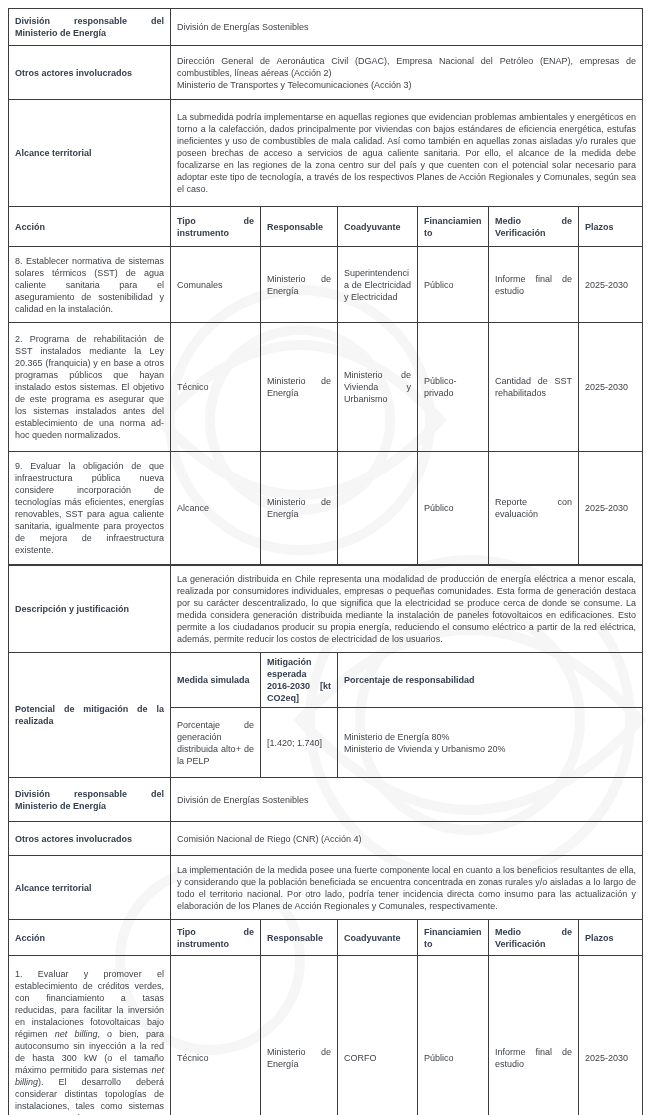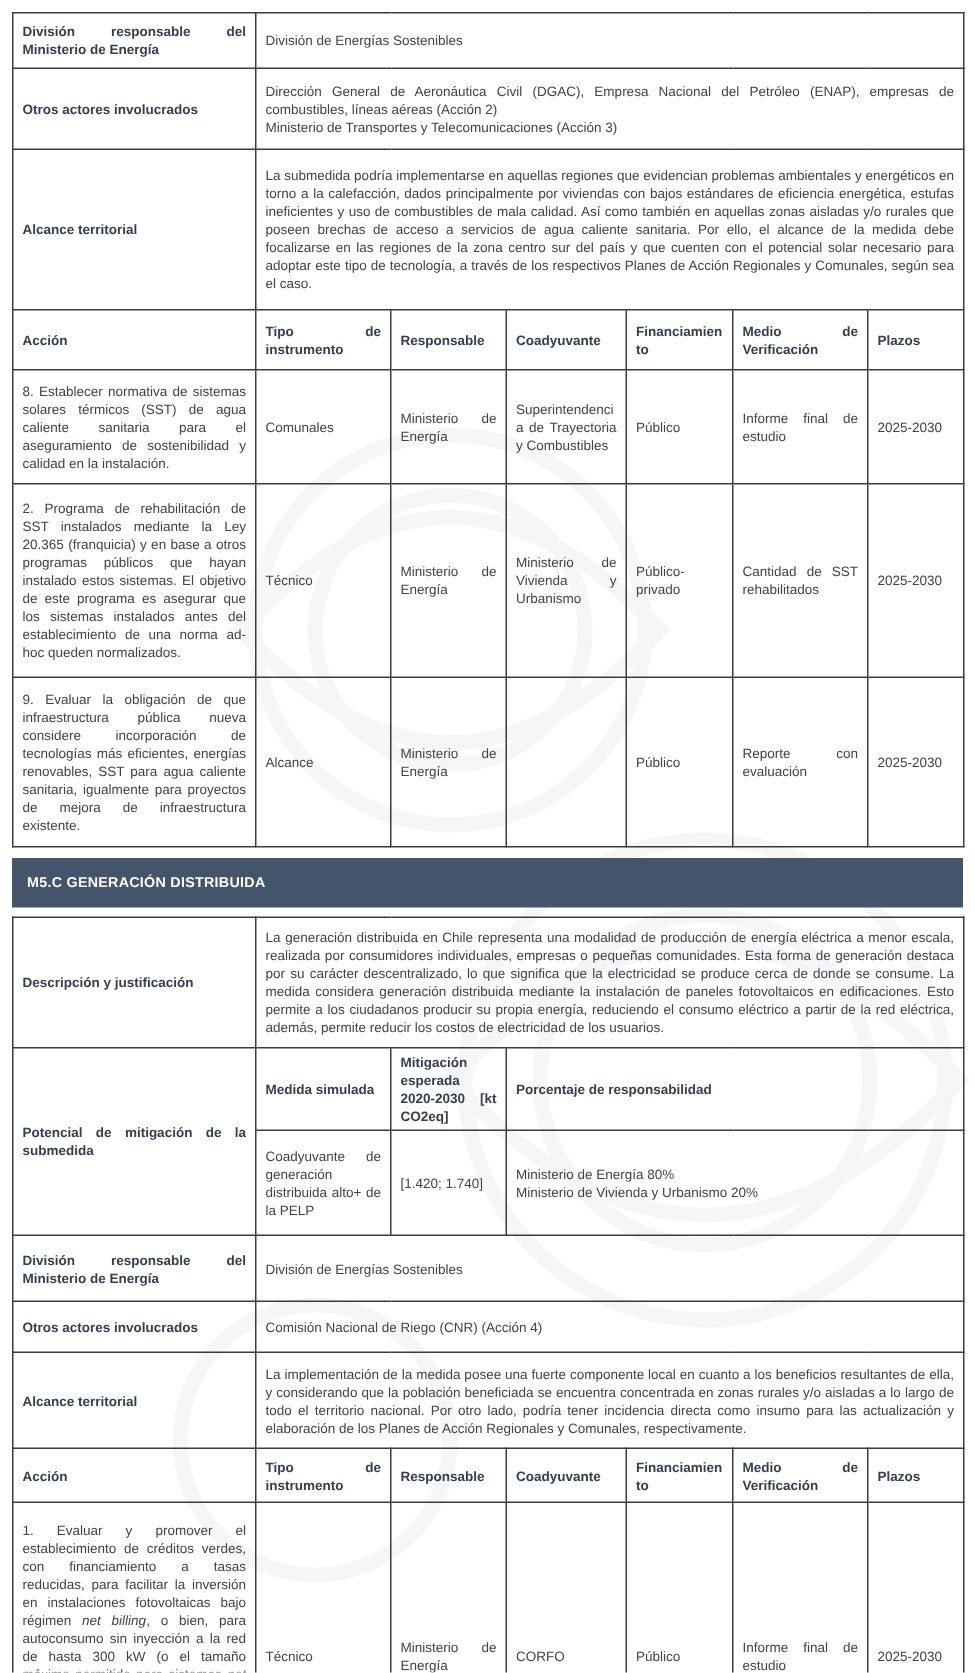--- a/index.html
+++ b/index.html
@@ -115,21 +115,21 @@
         <td class="hdr">Responsable</td>
         <td class="hdr">Coadyuvante</td>
         <td class="hdr">Financiamiento</td>
         <td class="hdr">Medio de Verificación</td>
         <td class="hdr">Plazos</td>
       </tr>
       <tr>
         <td style="height:69px">8. Establecer normativa de sistemas solares térmicos (SST) de agua caliente sanitaria para el aseguramiento de sostenibilidad y calidad en la instalación.</td>
         <td class="plain">Comunales</td>
         <td>Ministerio de Energía</td>
-        <td class="plain">Superintendencia de Trayectoria y Combustibles</td>
+        <td class="plain">Superintendencia de Electricidad y Electricidad</td>
         <td class="plain">Público</td>
         <td>Informe final de estudio</td>
         <td class="plain">2025-2030</td>
       </tr>
       <tr>
         <td style="height:122px">2. Programa de rehabilitación de SST instalados mediante la Ley 20.365 (franquicia) y en base a otros programas públicos que hayan instalado estos sistemas. El objetivo de este programa es asegurar que los sistemas instalados antes del establecimiento de una norma ad-hoc queden normalizados.</td>
         <td class="plain">Técnico</td>
         <td class="plain">Ministerio de Energía</td>
         <td>Ministerio de Vivienda y Urbanismo</td>
         <td class="plain">Público-privado</td>
@@ -141,45 +141,44 @@
         <td class="plain">Alcance</td>
         <td>Ministerio de Energía</td>
         <td class="plain"></td>
         <td class="plain">Público</td>
         <td>Reporte con evaluación</td>
         <td class="plain">2025-2030</td>
       </tr>
     </tbody>
       </table>
 
-    <div class="band">M5.C GENERACIÓN DISTRIBUIDA</div>
 
     <table class="tbl">
       <colgroup>
         <col style="width:162px">
           <col style="width:90px">
           <col style="width:77px">
         <col style="width:80px">
           <col style="width:71px">
           <col style="width:90px">
           <col style="width:64px">
       </colgroup>
       <tbody>
           <tr>
         <td class="lbl" style="height:80px">Descripción y justificación</td>
         <td colspan="6">La generación distribuida en Chile representa una modalidad de producción de energía eléctrica a menor escala, realizada por consumidores individuales, empresas o pequeñas comunidades. Esta forma de generación destaca por su carácter descentralizado, lo que significa que la electricidad se produce cerca de donde se consume. La medida considera generación distribuida mediante la instalación de paneles fotovoltaicos en edificaciones. Esto permite a los ciudadanos producir su propia energía, reduciendo el consumo eléctrico a partir de la red eléctrica, además, permite reducir los costos de electricidad de los usuarios.</td>
       </tr>
       <tr>
-        <td class="lbl" rowspan="2">Potencial de mitigación de la submedida</td>
+        <td class="lbl" rowspan="2">Potencial de mitigación de la realizada</td>
         <td class="hdr" style="height:43px">Medida simulada</td>
-        <td class="hdr">Mitigación esperada 2020-2030 [kt CO2eq]</td>
+        <td class="hdr">Mitigación esperada 2016-2030 [kt CO2eq]</td>
         <td class="hdr" colspan="4">Porcentaje de responsabilidad</td>
       </tr>
       <tr>
-        <td style="height:63px">Coadyuvante de generación distribuida alto+ de la PELP</td>
+        <td style="height:63px">Porcentaje de generación distribuida alto+ de la PELP</td>
         <td class="plain">[1.420; 1.740]</td>
         <td class="plain preline" colspan="4">Ministerio de Energía 80%
 Ministerio de Vivienda y Urbanismo 20%</td>
       </tr>
       <tr>
         <td class="lbl" style="height:37px">División responsable del Ministerio de Energía</td>
         <td class="plain" colspan="6">División de Energías Sostenibles</td>
       </tr>
       <tr>
         <td class="lbl" style="height:27px">Otros actores involucrados</td>

